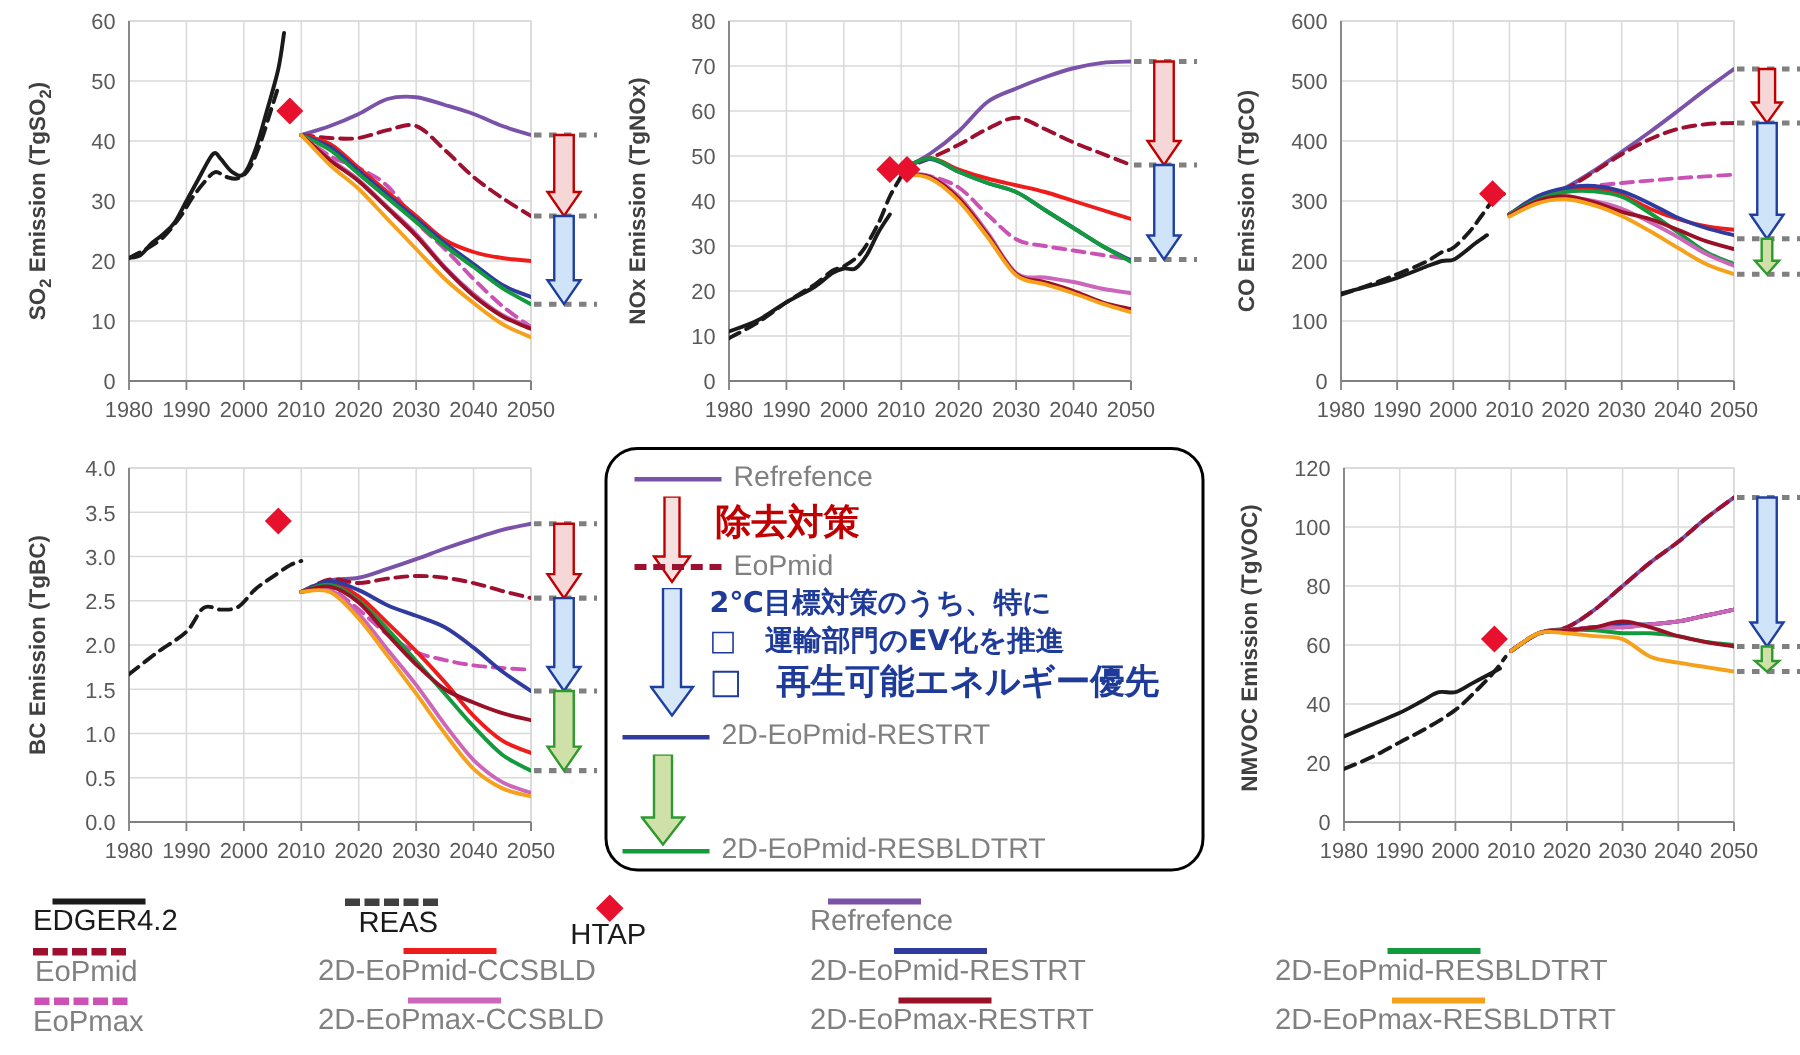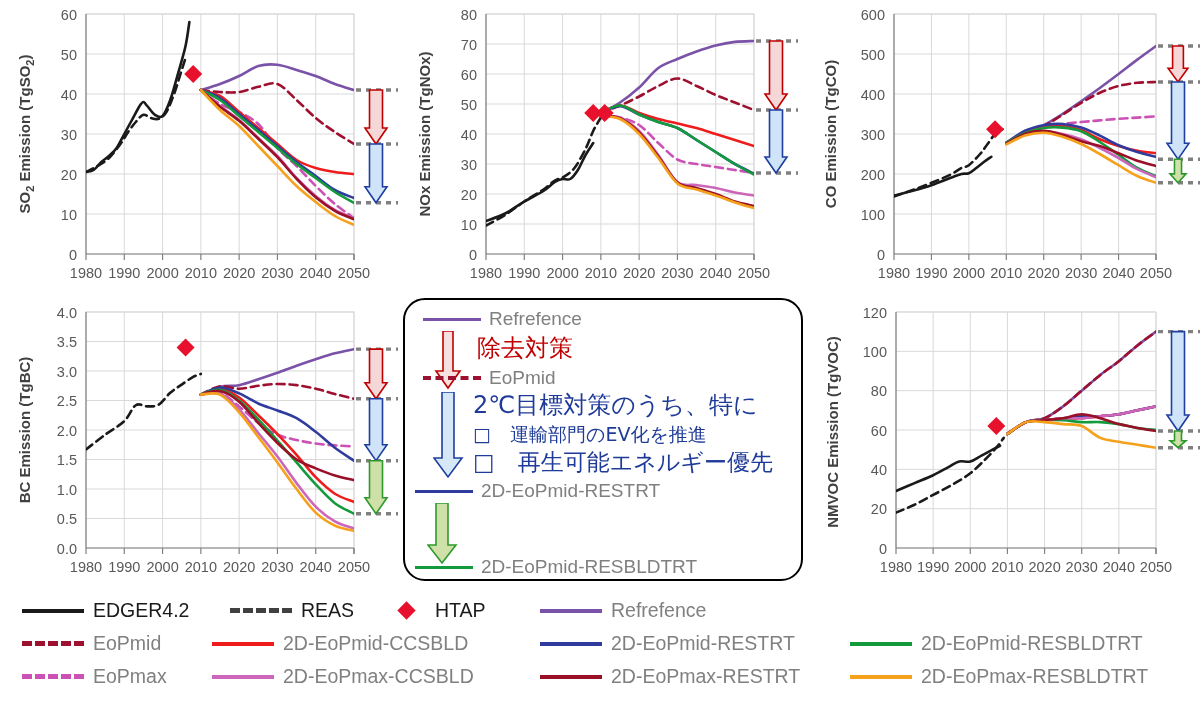--- a/index.html
+++ b/index.html
@@ -10,24 +10,24 @@
   .gridline{stroke:#d9d9d9;stroke-width:1;}
   .axisline{stroke:#808080;stroke-width:1.2;}
   .tickmark{stroke:#808080;stroke-width:1.2;}
   .ser{fill:none;stroke-linecap:round;stroke-linejoin:round;}
   .lvl{stroke:#808080;stroke-width:3.4;stroke-dasharray:5 5;stroke-linecap:butt;}
   
   #legend-box{position:absolute;left:403px;top:298px;width:400px;height:283px;border:2.5px solid #000;border-radius:22px;box-sizing:border-box;background:#fff;}
   .lg-row{position:absolute;display:flex;align-items:center;}
   .lg-swatch{width:58px;height:0;border-top-width:3.4px;border-top-style:solid;margin-right:8px;}
   .lg-label{font-size:19px;color:#808080;font-family:"Liberation Sans",sans-serif;white-space:nowrap;letter-spacing:0px;}
-  .jp{font-family:"DejaVu Sans",sans-serif;font-weight:normal;white-space:nowrap;}
+  .jp{font-family:"DejaVu Sans",sans-serif;font-weight:bold;white-space:nowrap;}
   
   #bottom-legend{position:absolute;left:0;top:596px;width:1200px;height:107px;}
-  .bl-item{position:absolute;display:flex;align-items:center;}
+  .bl-item{position:absolute;display:flex;align-items:center;flex-direction:column;}
   .bl-sw{width:62px;height:0;margin-right:9px;border-top-width:4px;border-top-style:solid;}
   .bl-lab{font-size:19.5px;color:#808080;white-space:nowrap;font-family:"Liberation Sans",sans-serif;}
   .bl-lab.dark{color:#1a1a1a;}
   .diamond{width:13px;height:13px;background:#e8112d;transform:rotate(45deg);margin-left:24px;margin-right:22px;}
 </style>
 </head>
 <body>
 
 <div class="panel" id="p-so2" style="left:0px;   top:0px;   width:400px; height:292px;"><svg width="400" height="292" viewBox="0 0 400 292">
       <rect x="86" y="14" width="268" height="240" fill="#ffffff" stroke="#d9d9d9" stroke-width="1"></rect>
@@ -391,21 +391,21 @@
 
   <div class="lg-row" style="left:18px; top:67px;">
     <span class="lg-swatch" style="border-top-color:#9e1030;border-top-style:dashed;border-top-width:4px;"></span>
     <span class="lg-label">EoPmid</span>
   </div>
 
   <svg width="36" height="88" style="position:absolute;left:28px;top:92px;">
     <polygon points="9,0 21,0 21,66 29,66 15,85 1,66 9,66" fill="#d6e8f8" stroke="#1f3fa0" stroke-width="1.6"></polygon>
   </svg>
   <div style="position:absolute;left:68px;top:90px;color:#1f3b99;">
-    <div class="jp" style="font-size:24px;line-height:1.32;">2℃目標対策のうち、特に</div>
+    <div class="jp" style="font-size:19px;line-height:1.32;">2℃目標対策のうち、特に</div>
     <div class="jp" style="font-size:19px;line-height:1.32;">□　運輸部門のEV化を推進</div>
     <div class="jp" style="font-size:23px;line-height:1.32;">□　再生可能エネルギー優先</div>
   </div>
 
   <div class="lg-row" style="left:10px; top:180px;">
     <span class="lg-swatch" style="border-top-color:#2f3c9e;"></span>
     <span class="lg-label">2D-EoPmid-RESTRT</span>
   </div>
 
   <svg width="36" height="62" style="position:absolute;left:22px;top:203px;">

